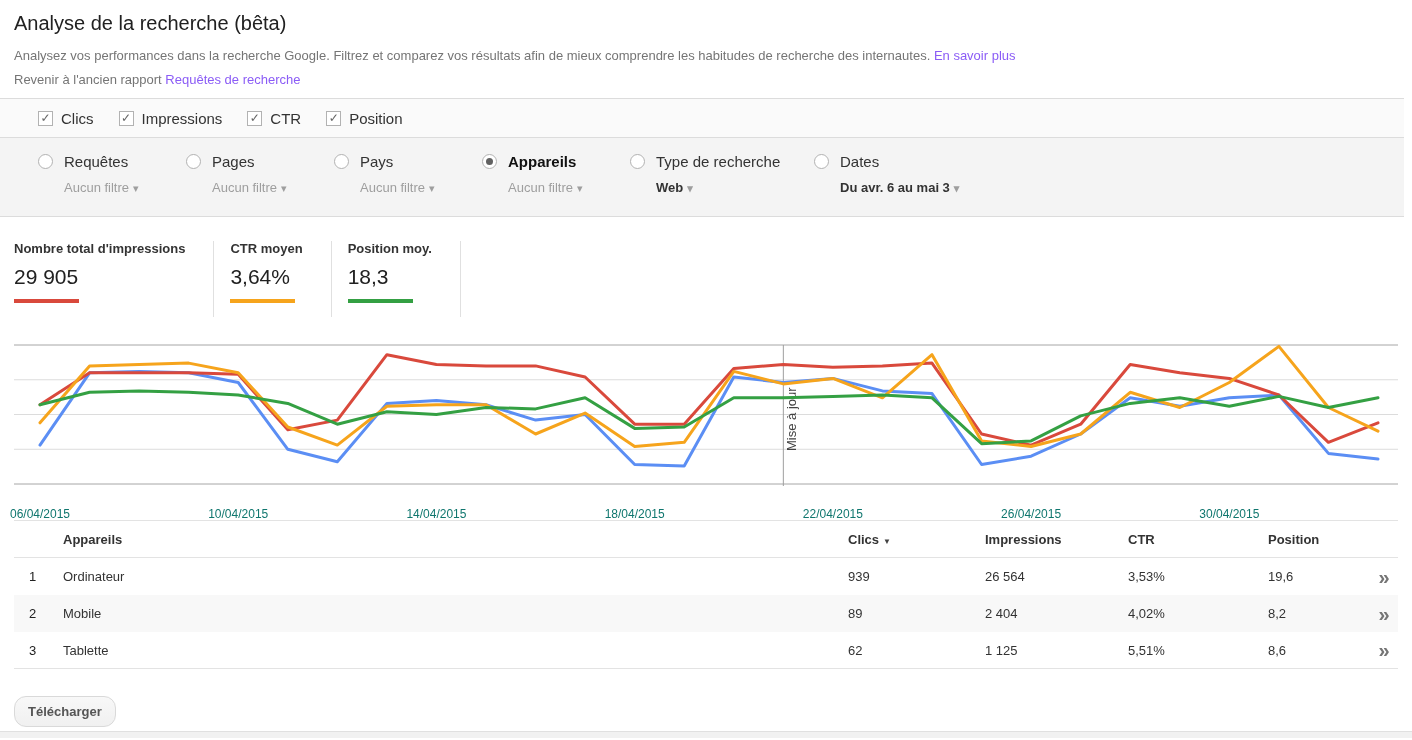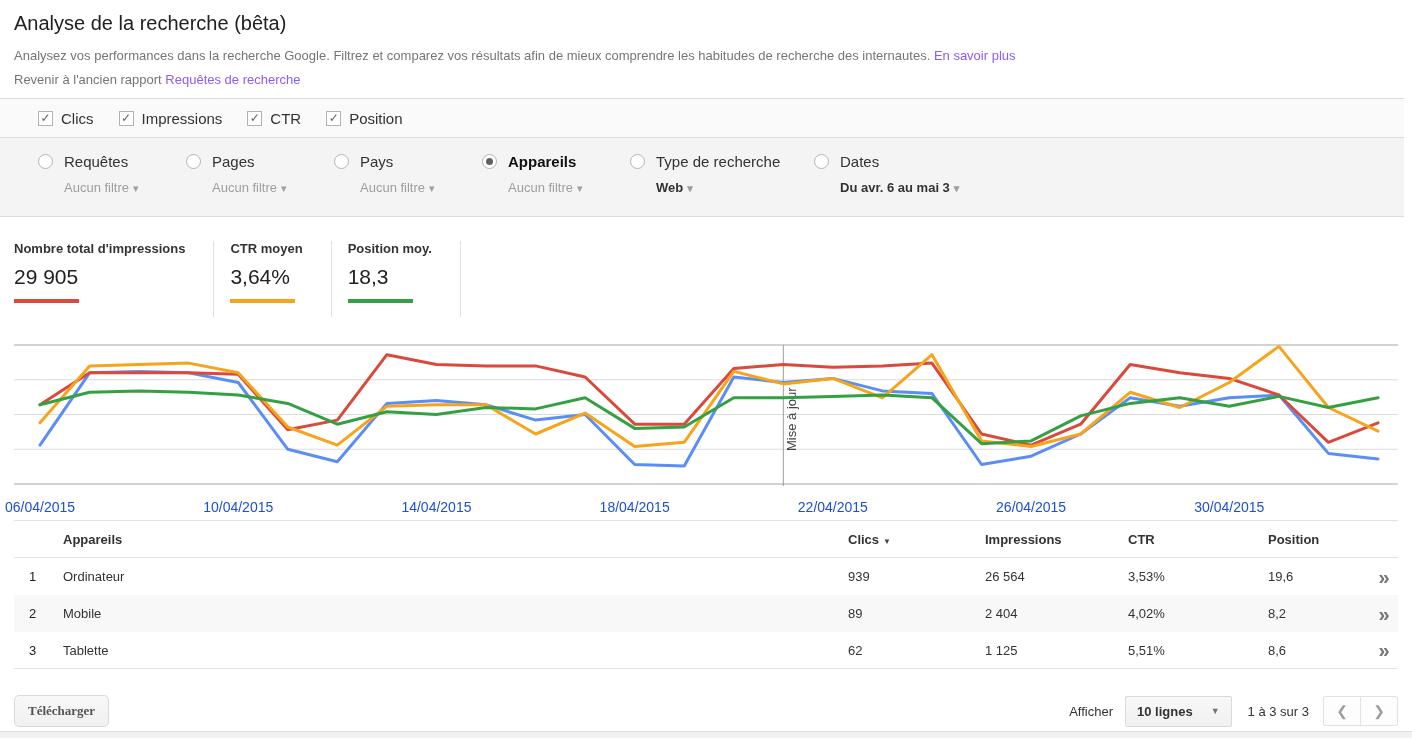--- a/index.html
+++ b/index.html
@@ -44,44 +44,44 @@
   .stat { padding: 0 28px 14px 16px; border-left: 1px solid #e0e0e0; }
   .stat:first-child { border-left: none; padding-left: 0; }
   .stat-label { font-size: 13px; font-weight: bold; color: #333; }
   .stat-value { font-size: 21px; color: #212121; margin-top: 9px; }
   .stat-bar { width: 65px; height: 4px; margin-top: 10px; }
   .stats-end-sep { border-left: 1px solid #e0e0e0; }
 
   
   .chart-wrap { margin: 26px 14px 0; position: relative; height: 163px; }
   #chart-xlabels { position: relative; height: 16px; }
-  #chart-xlabels span { position: absolute; top: 6px; transform: translateX(-50%);
-                        font-size: 14px; color: #1d4ed8; white-space: nowrap; }
+  #chart-xlabels span { position: absolute; top: 14px; transform: translateX(-50%);
+                        font-size: 12px; color: #0f766e; white-space: nowrap; }
 
   
   .gsc-table { margin: 14px 14px 0; font-size: 13px; }
   .t-row { display: grid; grid-template-columns: 49px 785px 137px 143px 140px 102px 1fr;
            align-items: center; height: 37px; }
   .t-head { height: 38px; border-top: 1px solid #e3e3e3; border-bottom: 1px solid #e3e3e3;
             font-weight: bold; color: #333; }
   .t-row.stripe { background: #f8f8f8; }
   .t-row.last { border-bottom: 1px solid #e3e3e3; }
   .c-rank { padding-left: 15px; color: #212121; }
   .sort { font-size: 8px; margin-left: 4px; color: #424242; }
   .c-head { cursor: pointer; }
   .c-expand { text-align: center; }
   .expand-btn { background: none; border: none; color: #757575; font-size: 20px;
                 font-weight: bold; cursor: pointer; line-height: 1;
                 font-family: "Liberation Sans", sans-serif; }
 
   
   .footer-bar { margin: 26px 14px 0; display: flex; align-items: center; height: 32px; }
   .dl-btn { background: linear-gradient(#f8f8f8, #f0f0f0); border: 1px solid #d9d9d9;
-            border-radius: 5px; padding: 7px 13px; font-size: 13px; font-weight: bold;
-            color: #555; cursor: pointer; font-family: Liberation Serif, serif; }
+            border-radius: 12px; padding: 7px 13px; font-size: 13px; font-weight: bold;
+            color: #555; cursor: pointer; font-family: Liberation Sans, sans-serif; }
   .foot-right { margin-left: auto; display: flex; align-items: center; }
   .show-label { font-size: 13px; color: #333; }
   .rows-select { margin: 0 16px 0 12px; background: linear-gradient(#f8f8f8, #f0f0f0);
                  border: 1px solid #d9d9d9; border-radius: 2px; padding: 7px 11px;
                  font-size: 13px; font-weight: bold; color: #333; cursor: pointer;
                  display: flex; align-items: center; gap: 18px; }
   .sel-caret { font-size: 9px; color: #757575; }
   .range { font-size: 13px; color: #333; margin-right: 14px; }
   .pager { display: flex; }
   .pager button { width: 38px; height: 30px; background: #fdfdfd; border: 1px solid #e2e2e2;
@@ -271,27 +271,15 @@
     <div>62</div>
     <div>1 125</div>
     <div>5,51%</div>
     <div>8,6</div>
     <div class="c-expand"><button class="expand-btn"><span>»</span></button></div>
   </div>
 </div>
 
 <div class="footer-bar">
   <button class="dl-btn">Télécharger</button>
-  <div class="foot-right">
-    <span class="show-label">Afficher</span>
-    <div class="rows-select">
-      <span>10 lignes</span>
-        <span class="sel-caret">▼</span>
-    </div>
-    <span class="range">1 à 3 sur 3</span>
-    <div class="pager">
-      <button><span>❮</span></button>
-      <button><span>❯</span></button>
-    </div>
-  </div>
 </div>
 
 <div class="page-bottom-strip"></div>
 
 </body></html>

